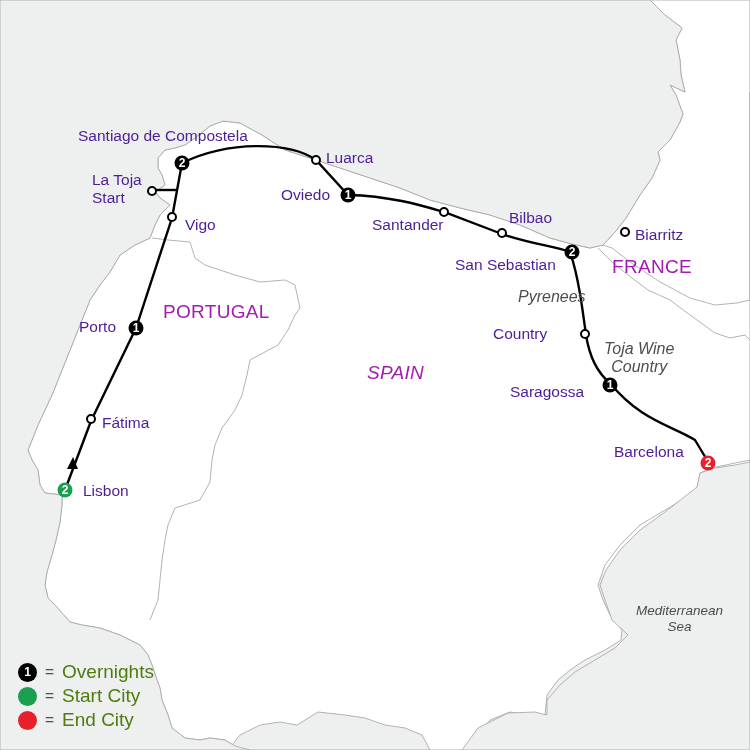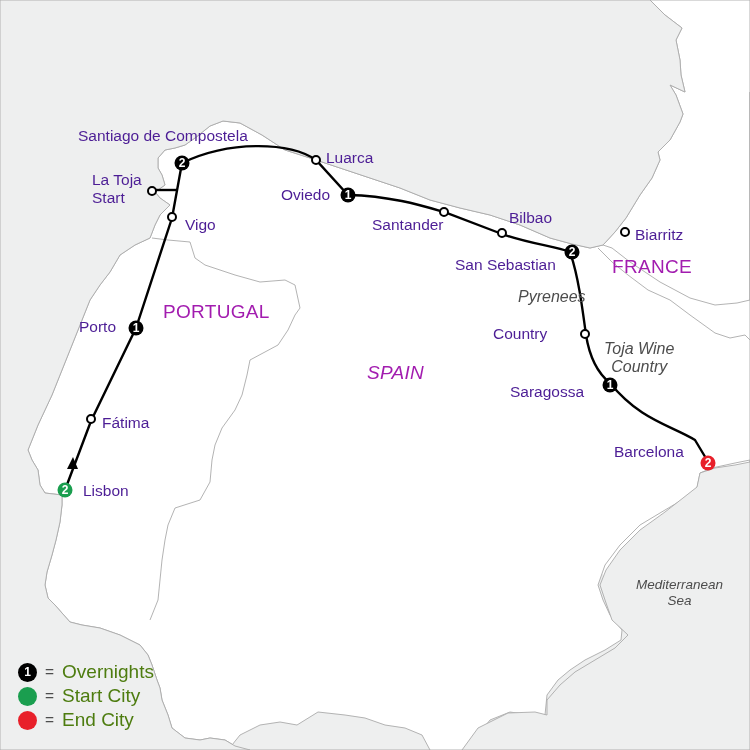--- a/index.html
+++ b/index.html
@@ -96,21 +96,21 @@
   <div class="country" style="left:163px;top:302px;">PORTUGAL</div>
   <div class="country" style="left:367px;top:363px;font-style:italic;">SPAIN</div>
   <div class="country" style="left:612px;top:257px;">FRANCE</div>
 
   <div class="region" style="left:518px;top:288px;">Pyrenees</div>
   <div class="region" style="left:604px;top:340px;">
     <div>Toja Wine</div>
     <div>Country</div>
   </div>
 
-  <div class="region" style="left:636px;top:577px;font-size:13.5px;">
+  <div class="region" style="left:636px;top:603px;font-size:13.5px;">
     <div>Mediterranean</div>
     <div>Sea</div>
   </div>
 
   <div class="legend">
     <div class="legend-row">
       <div class="legend-dot" style="background:#000;">1</div>
       <span class="legend-eq">=</span>
       <span class="legend-text">Overnights</span>
     </div>

